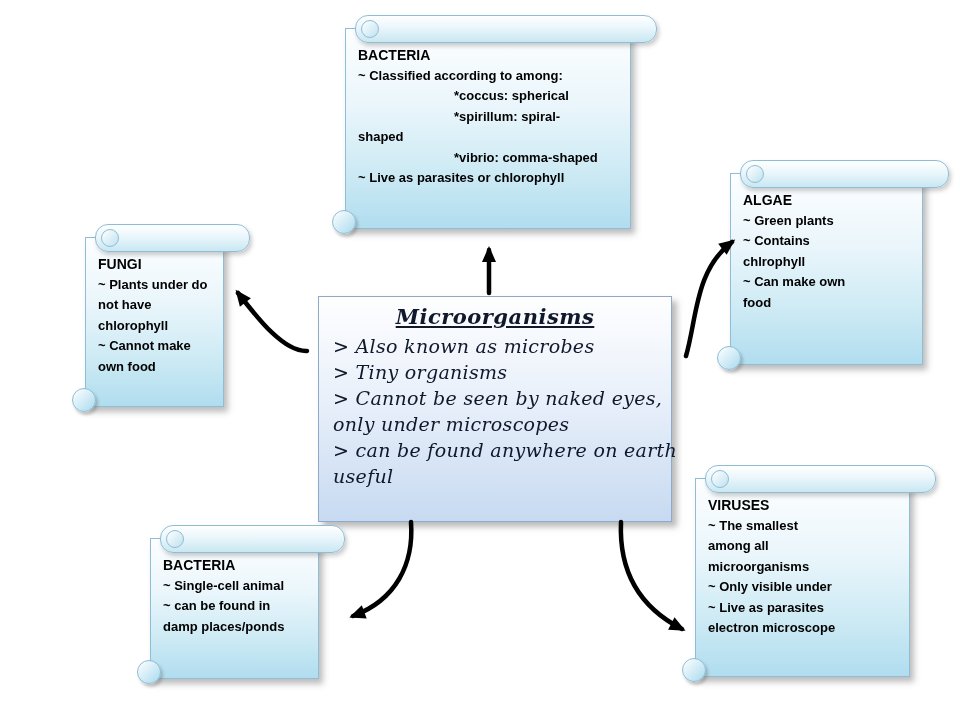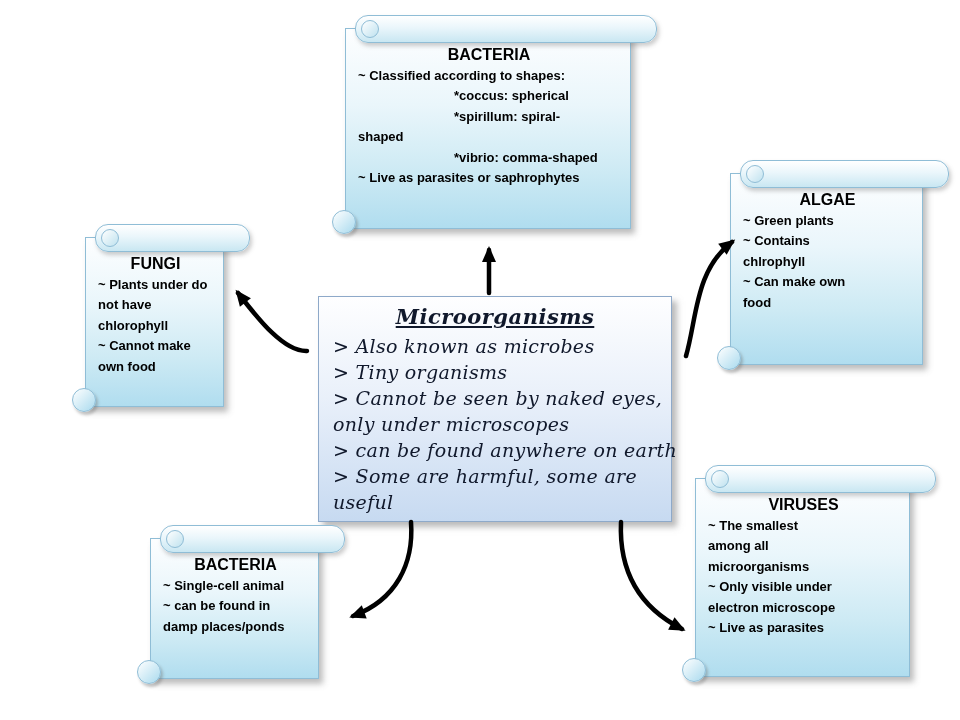--- a/index.html
+++ b/index.html
@@ -26,21 +26,21 @@
     background:linear-gradient(180deg,#fdfeff 0%,#eaf6fb 38%,#cdeaf4 72%,#b0ddef 100%);
     border:1px solid #8fbdd6;
     box-shadow:4px 5px 6px rgba(110,110,110,.45);
     z-index:2; padding:16px 10px 8px 12px;
   }
   .scroll .curl-bottom {
     position:absolute; bottom:-2px; left:-13px; width:22px; height:22px; border-radius:50%;
     background:linear-gradient(135deg,#ffffff,#a9daee);
     border:1px solid #8fbdd6; box-shadow:2px 3px 3px rgba(110,110,110,.4); z-index:3;
   }
-  .card-title { font-weight:bold; font-size:16px; line-height:20.5px; color:#000; white-space:nowrap;text-align:center; }
+  .card-title { font-weight:bold; font-size:14px; line-height:20.5px; color:#000; white-space:nowrap; }
   .line { font-weight:bold; font-size:13px; line-height:20.5px; color:#000; white-space:nowrap; }
   .line.indent { padding-left:96px; }
 
   
   .center-box {
     position:absolute; left:318px; top:296px; width:354px; height:226px; box-sizing:border-box;
     background:linear-gradient(180deg,#fefeff 0%,#e9f0fa 45%,#c7daf1 100%);
     border:1px solid #8ea9c9; box-shadow:5px 5px 6px rgba(120,120,120,.5);
     padding:5px 14px; z-index:2;
     font-family:"DejaVu Serif", serif; font-style:italic; color:#10182b;
@@ -69,26 +69,26 @@
     <path class="link" d="M 489 293 L 489 250" marker-end="url(#arrowhead)"></path>
     <path class="link" d="M 307 351 C 283 352, 256 316, 238 293" marker-end="url(#arrowhead)"></path>
     <path class="link" d="M 686 356 C 697 318, 695 270, 732 242" marker-end="url(#arrowhead)"></path>
     <path class="link" d="M 411 522 C 414 564, 396 600, 353 616" marker-end="url(#arrowhead)"></path>
     <path class="link" d="M 621 522 C 619 568, 637 606, 682 629" marker-end="url(#arrowhead)"></path>
   </svg>
 
   <div class="scroll" style="left:345px; top:15px; width:312px; height:217px;">
     <div class="sbody">
       <div class="card-title">BACTERIA</div>
-      <div class="line">~ Classified according to shapes:</div>
+      <div class="line">~ Classified according to among:</div>
       <div class="line indent">*coccus: spherical</div>
       <div class="line indent">*spirillum: spiral-</div>
       <div class="line">shaped</div>
       <div class="line indent">*vibrio: comma-shaped</div>
-      <div class="line">~ Live as parasites or saphrophytes</div>
+      <div class="line">~ Live as parasites or chlorophyll</div>
     </div>
     <div class="roll"></div>
     <div class="roll-curl"></div>
     <div class="curl-bottom"></div>
   </div>
 
   <div class="scroll" style="left:85px; top:224px; width:165px; height:186px;">
     <div class="sbody">
       <div class="card-title">FUNGI</div>
       <div class="line">~ Plants under do</div>
@@ -128,32 +128,31 @@
     <div class="curl-bottom"></div>
   </div>
 
   <div class="scroll" style="left:695px; top:465px; width:210px; height:215px;padding-left:31px;">
     <div class="sbody">
       <div class="card-title">VIRUSES</div>
       <div class="line">~ The smallest</div>
       <div class="line">among all</div>
       <div class="line">microorganisms</div>
       <div class="line">~ Only visible under</div>
+      <div class="line">~ Live as parasites</div>
       <div class="line">electron microscope</div>
-      <div class="line">~ Live as parasites</div>
     </div>
     <div class="roll"></div>
     <div class="roll-curl"></div>
     <div class="curl-bottom"></div>
   </div>
 
   <div class="center-box">
     <div class="center-title">Microorganisms</div>
     <div class="center-line">&gt; Also known as microbes</div>
     <div class="center-line">&gt; Tiny organisms</div>
     <div class="center-line">&gt; Cannot be seen by naked eyes,</div>
     <div class="center-line">only under microscopes</div>
     <div class="center-line">&gt; can be found anywhere on earth</div>
-    <div class="center-line">&gt; Some are harmful, some are</div>
     <div class="center-line">useful</div>
   </div>
 
 </div>
 
 </body></html>

